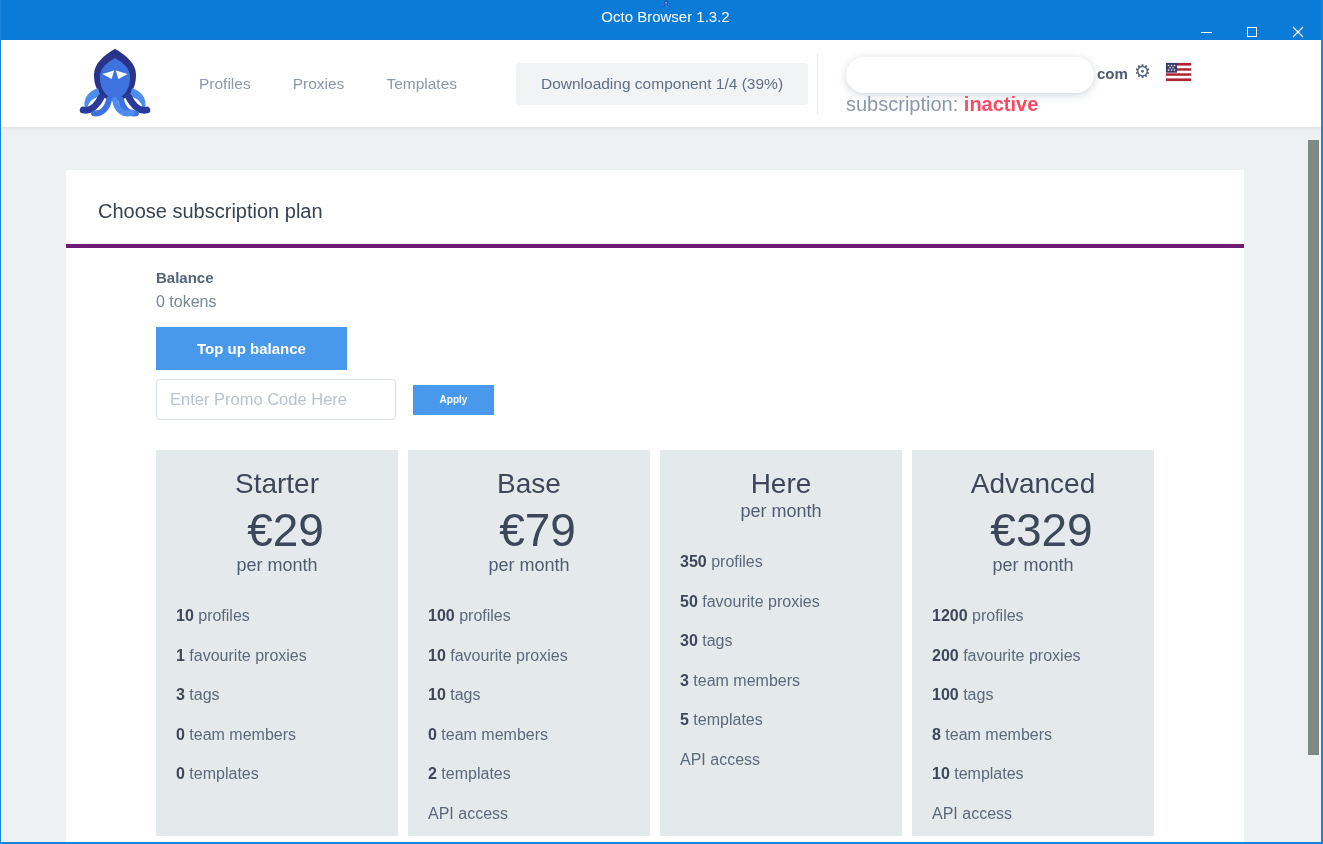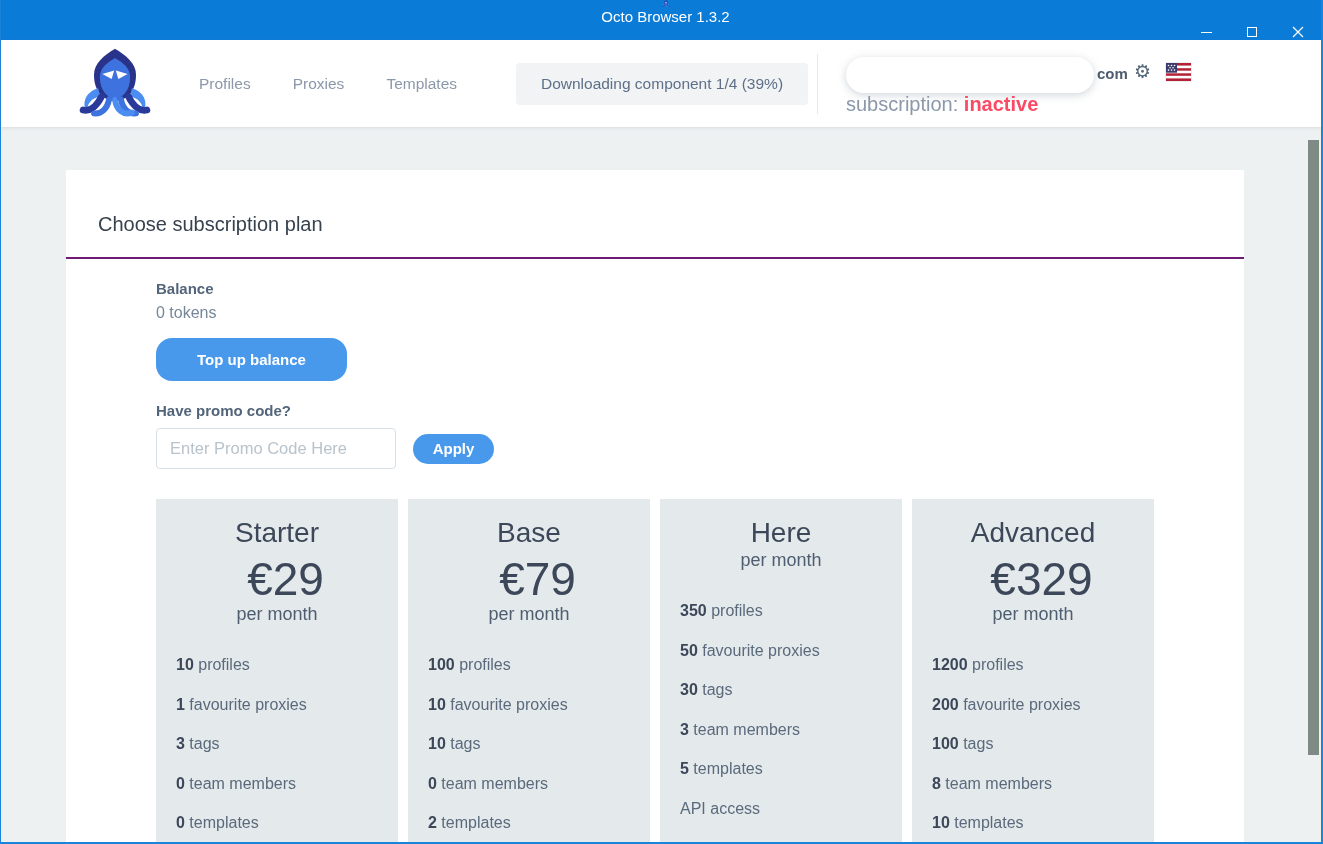--- a/index.html
+++ b/index.html
@@ -35,35 +35,35 @@
   .gear { position:absolute; left:288px; top:5px; font-size:19px; color:#55667a; cursor:pointer;
           font-family:"DejaVu Sans",sans-serif; }
   .flag { position:absolute; left:320px; top:8px; width:25px; height:18px; cursor:pointer;
           box-shadow:0 0 1px rgba(0,0,0,.4); }
   .sub-line { position:absolute; left:0; top:38px; font-size:20px; color:#8b98a9; }
   .sub-status { color:#fb4a63; font-weight:bold; }
 
   
   .content { flex:1; background:#eef1f2; position:relative; overflow:hidden; }
   .panel { position:absolute; left:65px; top:43px; width:1178px; height:810px; background:#ffffff; }
-  .panel-head { padding:43px 32px 21px 32px; border-bottom:2px solid #701a75; }
+  .panel-head { padding:30px 32px 21px 32px; border-bottom:4px solid #701a75; }
   .page-title { font-size:20px; color:#37424f; }
   .panel-body { padding:21px 0 0 90px; }
 
   .balance-label, .promo-label { font-size:15px; font-weight:bold; color:#53657a; }
   .balance-value { font-size:16px; color:#76879a; margin-top:7px; }
-  .btn-blue { background:#4899ec; color:#ffffff; border:none; border-radius:16px;
+  .btn-blue { background:#4899ec; color:#ffffff; border:none; border-radius:0;
               font-family:inherit; font-weight:bold; cursor:pointer; }
   .topup-btn { margin-top:16px; width:191px; height:43px; font-size:15px; }
   .promo-label { margin-top:21px; }
   .promo-row { margin-top:9px; display:flex; align-items:center; }
   .promo-input { width:240px; height:41px; border:1px solid #d9e0e6; border-radius:4px;
                  padding:9px 13px; font-size:16.5px; color:#3c4859; font-family:inherit; outline:none; }
   .promo-input::placeholder { color:#b9c3cd; }
-  .apply-btn { margin-left:17px; width:81px; height:30px; font-size:15px; }
+  .apply-btn { margin-left:17px; width:81px; height:30px; font-size:10px; }
 
   .plans-row { margin-top:30px; display:flex; gap:10px; }
   .plan-card { width:242px; background:#e4e9eb; padding-top:18px; min-height:386px; }
   .plan-name { text-align:center; font-size:28px; color:#3c4859; }
   .plan-price { text-align:center; font-size:46px; color:#3c4859; margin-top:6px; line-height:1.05;padding-left:17px; }
   .plan-period { text-align:center; font-size:18px; color:#4e5d70; margin-top:1px; }
   .plan-features { list-style:none; margin:31px 0 0 0; padding:0 20px; }
   .plan-features li { font-size:16px; color:#5a6a7c; }
   .plan-features li + li { margin-top:21.5px; }
   .plan-features b { color:#3c4859; }
@@ -154,21 +154,20 @@
 
   <div class="content">
     <div class="panel">
       <div class="panel-head">
         <div class="page-title">Choose subscription plan</div>
       </div>
       <div class="panel-body">
         <div class="balance-label">Balance</div>
         <div class="balance-value">0 tokens</div>
         <button class="btn-blue topup-btn">Top up balance</button>
-        <div class="promo-label">Have promo code?</div>
         <div class="promo-row">
           <input class="promo-input" type="text" placeholder="Enter Promo Code Here" style="">
           <button class="btn-blue apply-btn">Apply</button>
         </div>
         <div class="plans-row">
   <div class="plan-card">
     <div class="plan-name">Starter</div>
     <div class="plan-price">€29</div>
     <div class="plan-period">per month</div>
     <ul class="plan-features">

